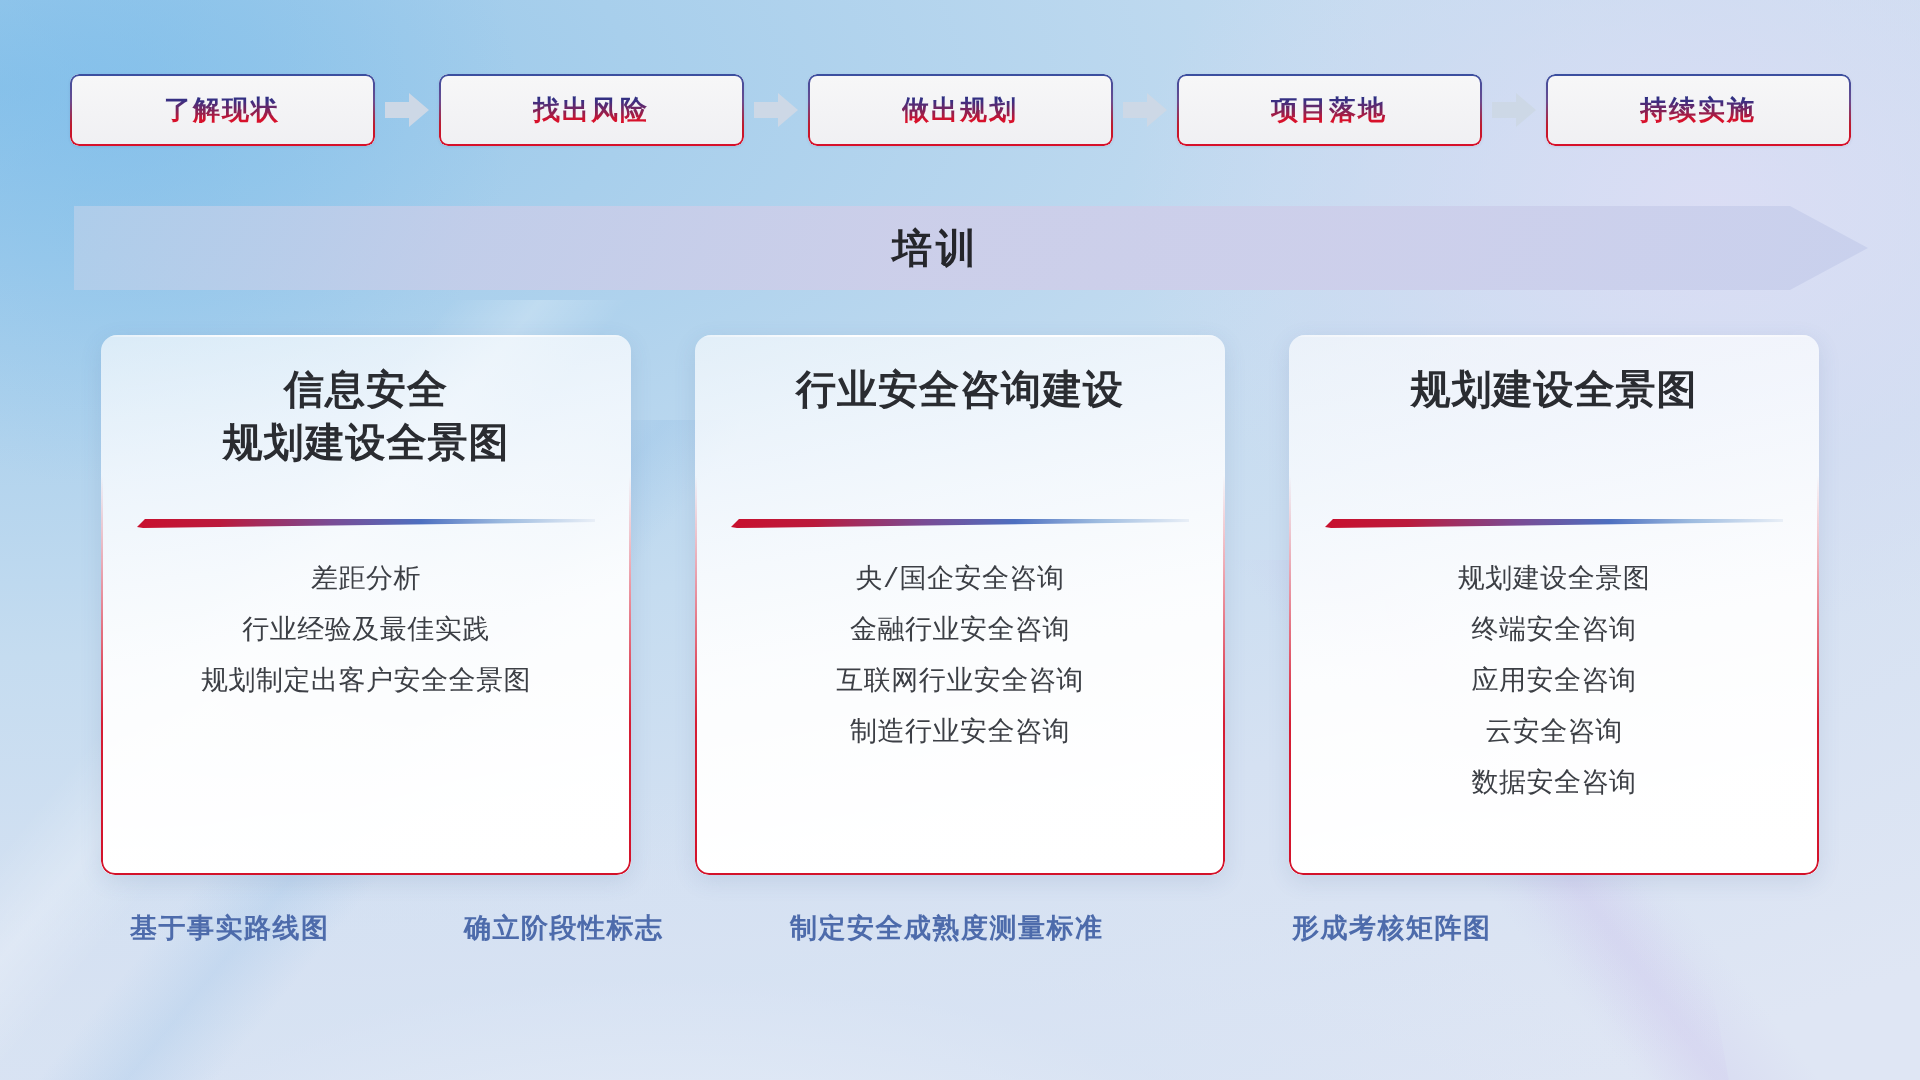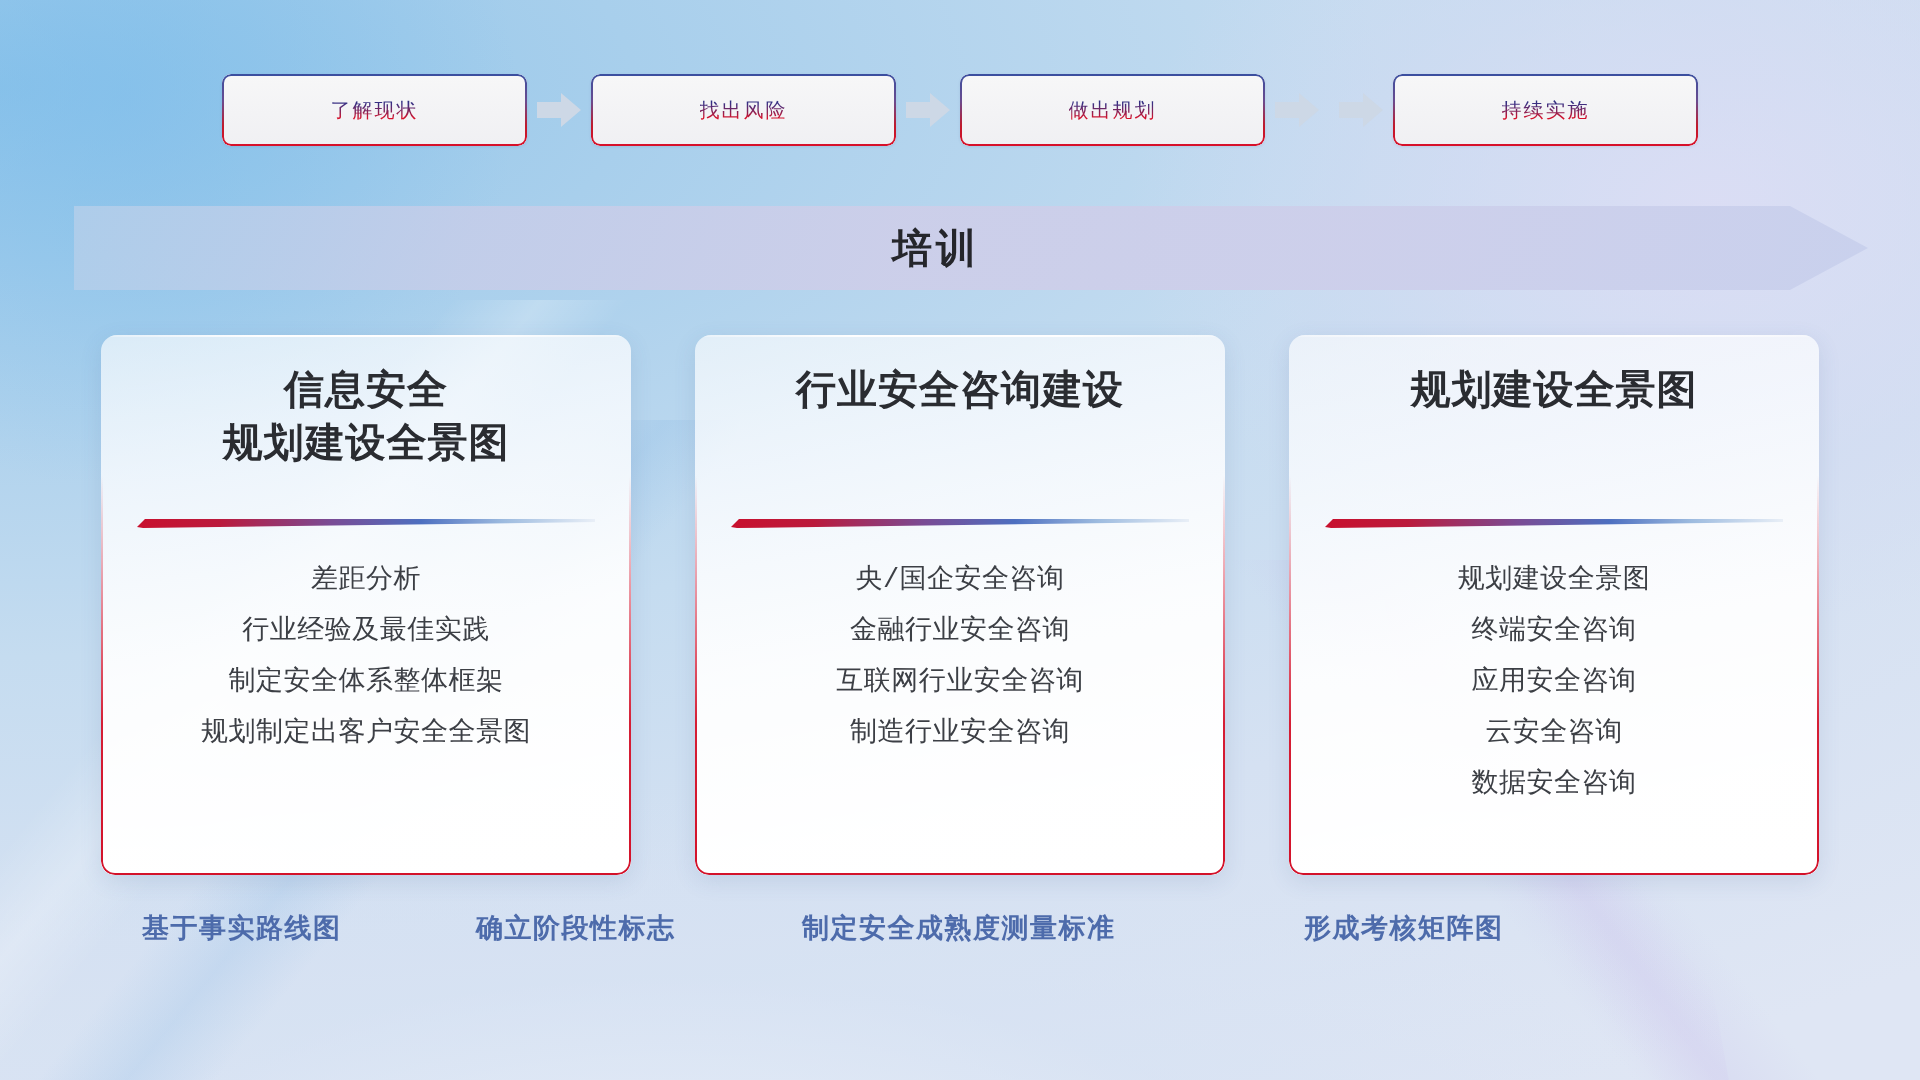--- a/index.html
+++ b/index.html
@@ -68,21 +68,21 @@
   }
   .step-box::before{
     content:"";position:absolute;inset:0;border-radius:9px;padding:2px;
     background:linear-gradient(180deg,#3a4fa0 0%,#6a4a8e 38%,#c01a2c 72%,#d8102a 100%);
     -webkit-mask:linear-gradient(#000 0 0) content-box, linear-gradient(#000 0 0);
     -webkit-mask-composite:xor;mask-composite:exclude;
     pointer-events:none;
   }
   .step-label{
     position:relative;z-index:1;
-    font-size:20px;font-weight:400;letter-spacing:2px;
+    font-size:27px;font-weight:700;letter-spacing:2px;
     background:linear-gradient(180deg,#1d2f7d 0%,#3c2f83 26%,#8d2152 56%,#d6102a 78%,#e0152e 100%);
     -webkit-background-clip:text;background-clip:text;color:transparent;
     -webkit-text-fill-color:transparent;
     white-space:nowrap;
   }
   .step-arrow{
     width:64px;height:72px;display:flex;align-items:center;justify-content:center;
     flex:0 0 64px;
   }
   .step-arrow svg{display:block;}
@@ -159,21 +159,20 @@
   .card-list .li{
     font-size:27px;color:#3c3f45;line-height:51px;letter-spacing:.5px;
   }
 
   
   #notes{position:absolute;left:0;top:910px;width:1920px;height:60px;}
   .note{
     position:absolute;top:0;
     font-size:27px;font-weight:700;color:#4d6bab;letter-spacing:1.5px;
     white-space:nowrap;
-    margin-left:12px;
   }
 </style>
 </head>
 <body>
 
 <div id="bg">
   <div class="bg-base"></div>
   <div class="bg-glow-tl"></div>
   <div class="bg-wash-r"></div>
   <div class="bg-wash-b"></div>
@@ -213,20 +212,25 @@
       <div class="step-box">
         <span class="step-label">做出规划</span>
       </div>
     </div>
     <div class="step-arrow">
       <svg width="44" height="34" viewBox="0 0 44 34" aria-hidden="true">
         <path d="M0 9 h24 V0 l20 17 -20 17 V25 H0 Z" fill="#cdd8e6"></path>
       </svg>
     </div>
 
+    <div class="step-wrap">
+      <div class="step-box">
+        <span class="step-label">项目落地</span>
+      </div>
+    </div>
     <div class="step-arrow">
       <svg width="44" height="34" viewBox="0 0 44 34" aria-hidden="true">
         <path d="M0 9 h24 V0 l20 17 -20 17 V25 H0 Z" fill="#cdd8e6"></path>
       </svg>
     </div>
 
     <div class="step-wrap">
       <div class="step-box">
         <span class="step-label">持续实施</span>
       </div>
@@ -257,21 +261,20 @@
               <stop offset="80%" stop-color="#9dbbdf"></stop>
               <stop offset="100%" stop-color="#e9eff7"></stop>
             </linearGradient>
           </defs>
           <path d="M0 12 L8 4 L460 4 L460 7 L6 13 Z" fill="url(#dg1)"></path>
         </svg>
       </div>
       <div class="card-list">
         <div class="li">差距分析</div>
         <div class="li">行业经验及最佳实践</div>
-        <div class="li">制定安全体系整体框架</div>
         <div class="li">规划制定出客户安全全景图</div>
       </div>
     </div>
 
     <div class="card">
       <div class="hi"></div>
       <div class="frame"></div>
       <div class="card-title">行业安全咨询建设</div>
       <div class="divider">
         <svg viewBox="0 0 460 14" preserveAspectRatio="none" aria-hidden="true">

